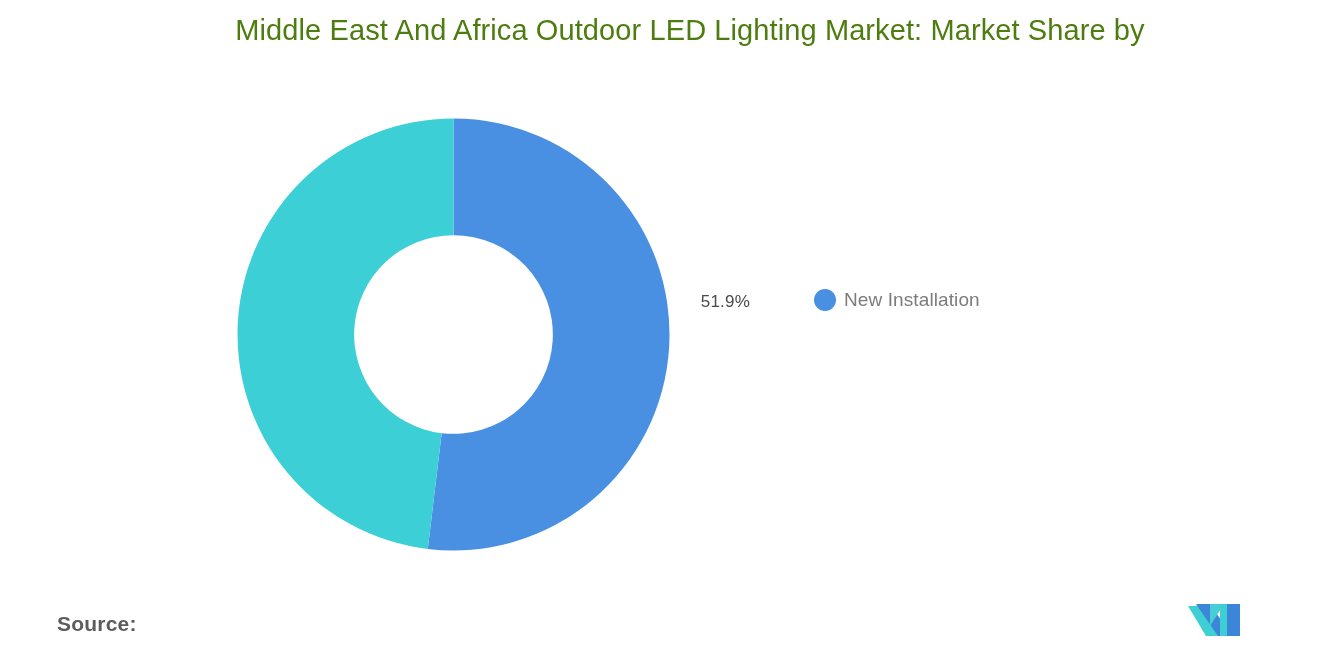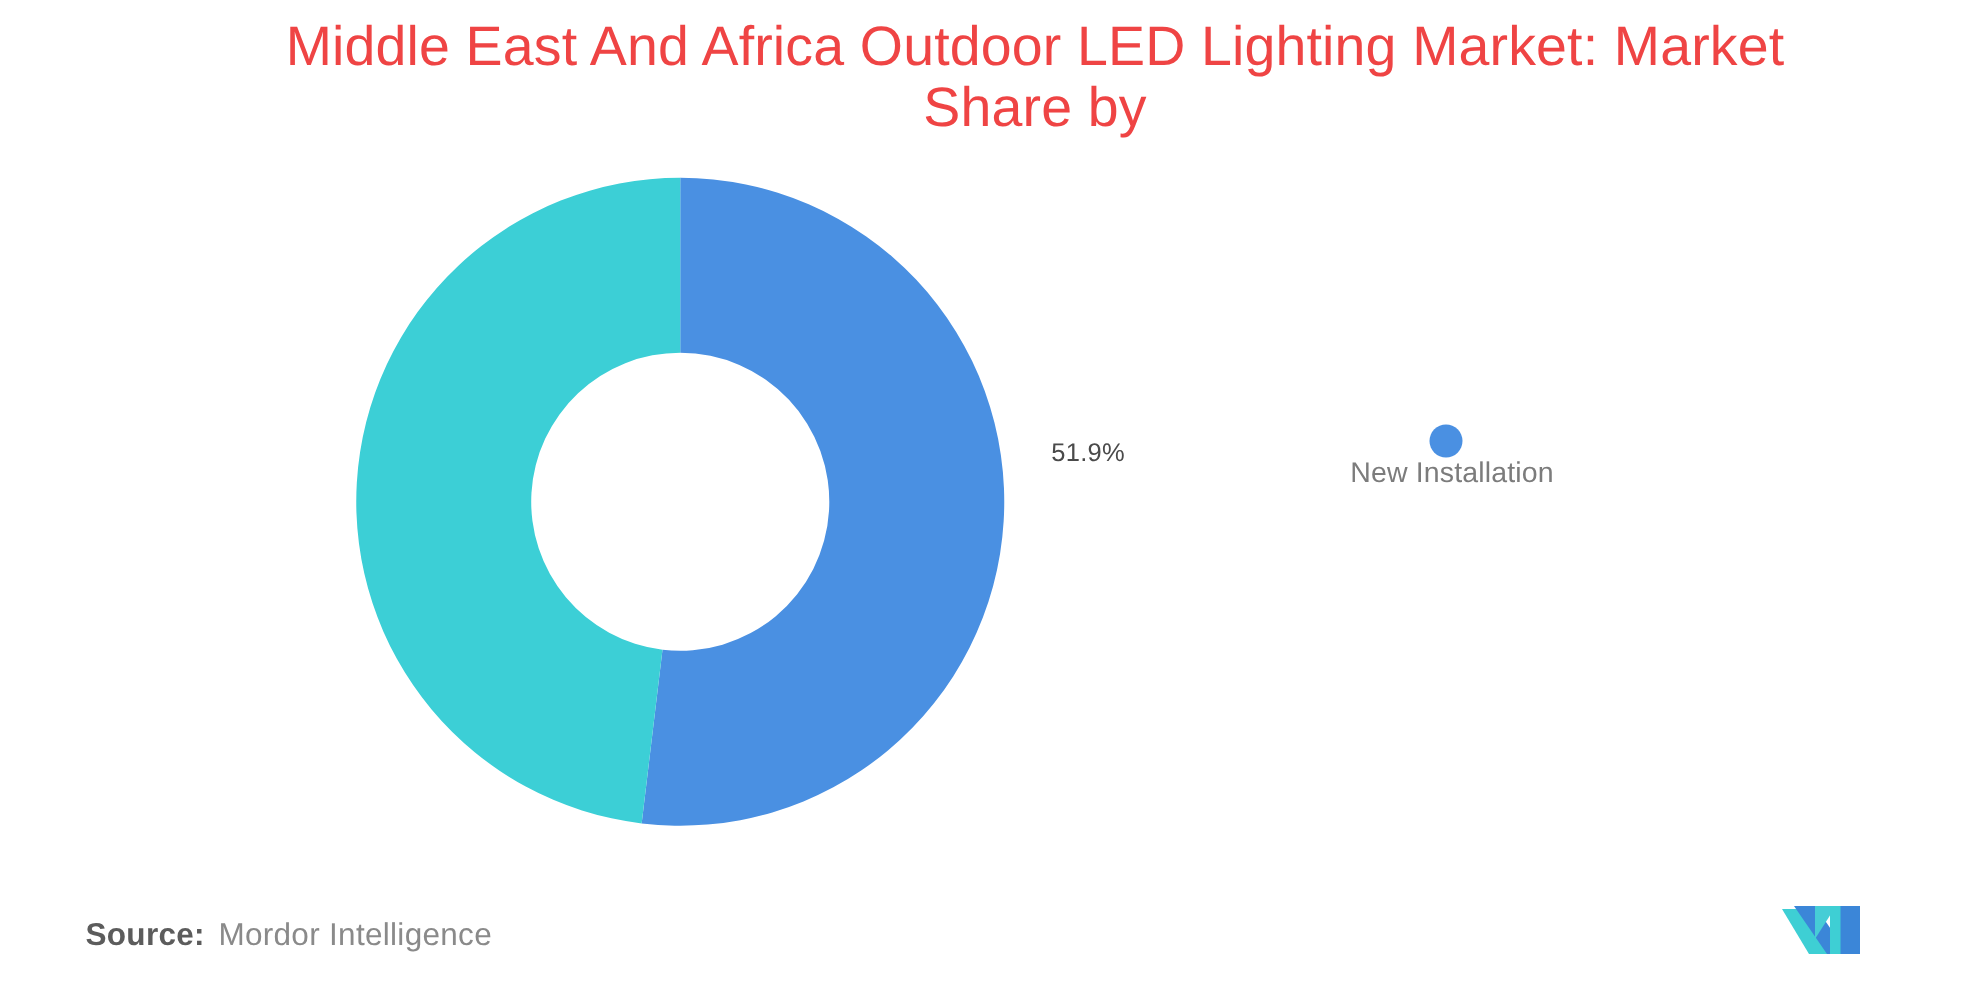--- a/index.html
+++ b/index.html
@@ -16,22 +16,22 @@
     -webkit-font-smoothing: antialiased;
   }
 
   
   #chart-title {
     position: absolute;
     left: 160px;
     top: 10px;
     width: 1060px;
     text-align: center;
-    color: #ef4444;
-    font-size: 37px;
+    color: #4d7c0f;
+    font-size: 29px;
     font-weight: 400;
     line-height: 41px;
     letter-spacing: 0.1px;
   }
   #chart-title .title-line {
     display: block;
   }
 
   
   #donut-wrap {
@@ -63,21 +63,20 @@
   #legend {
     position: absolute;
     left: 814px;
     top: 283px;
     width: 300px;
   }
   .legend-item {
     display: flex;
     align-items: center;
     height: 33px;
-    flex-direction: column;
   }
   .legend-swatch {
     width: 22px;
     height: 22px;
     border-radius: 50%;
     flex: 0 0 22px;
   }
   .legend-label {
     margin-left: 8px;
     font-size: 19px;
@@ -88,20 +87,21 @@
   }
 
   
   #source-line {
     position: absolute;
     left: 57px;
     top: 612px;
     display: flex;
     align-items: baseline;
     font-size: 21px;
+    gap: 27px;
   }
   #source-label {
     font-weight: 700;
     color: #5c5c5c;
     letter-spacing: 0.2px;
   }
   #source-value {
     margin-left: 9px;
     font-weight: 400;
     color: #8a8a8a;
@@ -141,21 +141,20 @@
 
 <div id="legend">
   <div class="legend-item">
     <span class="legend-swatch" style="background-color: rgb(74, 144, 226);"></span>
     <span class="legend-label">New Installation</span>
   </div>
 </div>
 
 <div id="source-line">
   <span id="source-label">Source:</span>
-  <span id="source-value">Mordor Intelligence</span>
 </div>
 
 <div id="brand-logo">
   <svg viewBox="0 0 66 40" width="66" height="40">
     <polygon points="2,8 16,8 34,38 20,38" fill="#3ecfd4"></polygon>
     <polygon points="10,6 24,6 46,38 32,38" fill="#3b86d8"></polygon>
     <polygon points="24,6 38,6 24,28 24,6" fill="#46cdd6"></polygon>
     <polygon points="34,6 49,6 49,38 34,38" fill="#3ecfd4"></polygon>
     <polygon points="41,6 54,6 54,38 41,38" fill="#3b86d8"></polygon>
   </svg>

